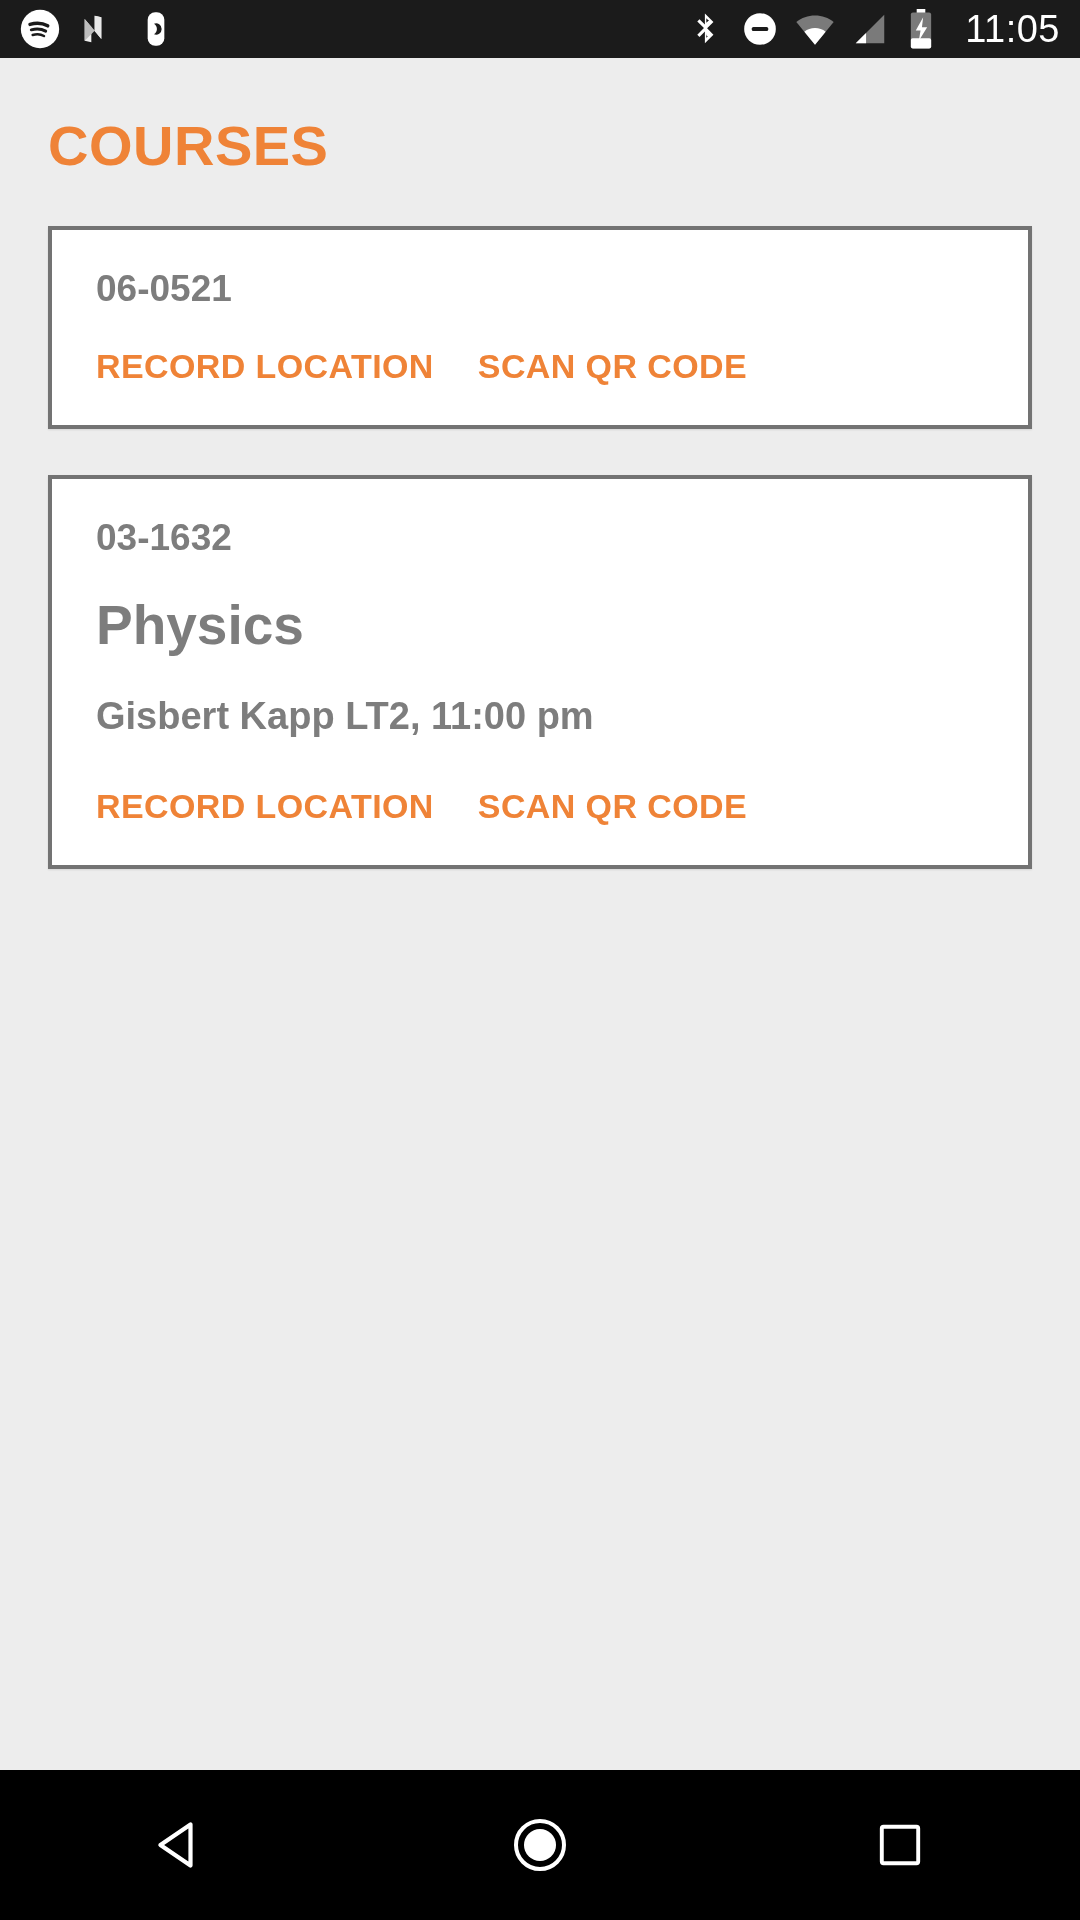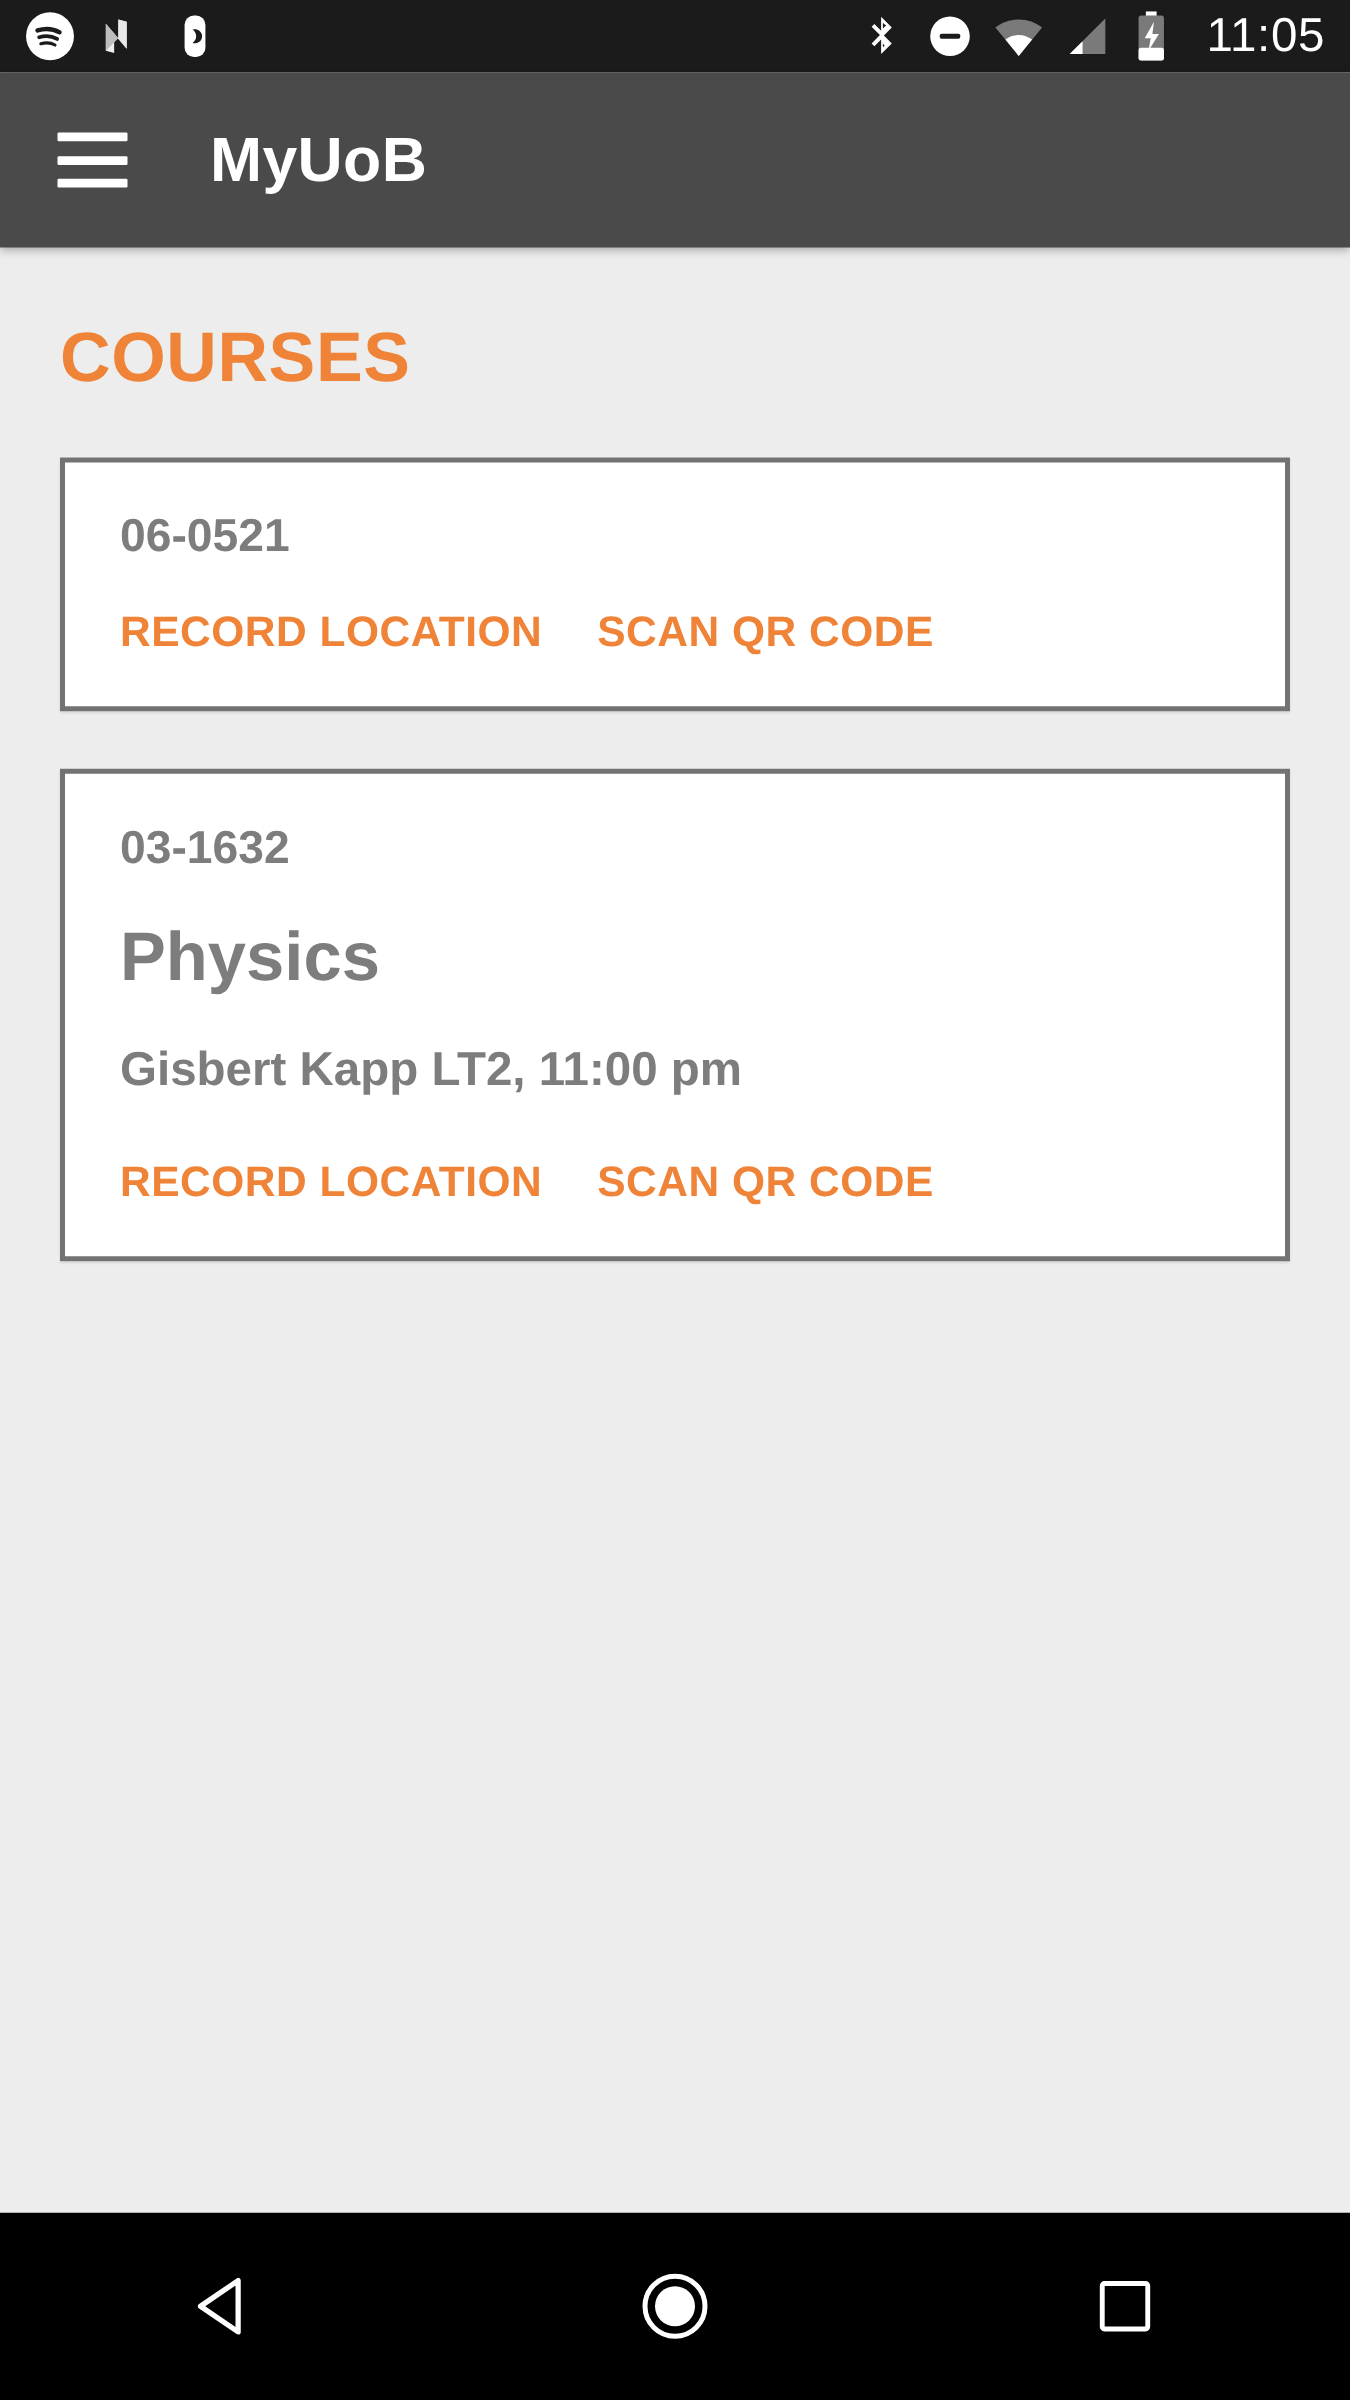--- a/index.html
+++ b/index.html
@@ -226,28 +226,20 @@
       <svg class="sb-icon" width="32" height="40" viewBox="0 0 16 26">
         <rect x="5.2" y="0" width="5.6" height="2.6" fill="#ffffff"></rect>
         <rect x="1.4" y="2.2" width="13.2" height="23.4" rx="1.4" fill="#7a7a7a"></rect>
         <rect x="1.4" y="19" width="13.2" height="6.6" rx="1.2" fill="#ffffff"></rect>
         <path d="M9.4 5.4L4.6 14h3.1l-1.1 6.6L12 11.8H8.6z" fill="#ffffff"></path>
       </svg>
       <div class="status-time">11:05</div>
     </div>
   </div>
 
-  <div class="toolbar">
-    <div class="hamburger">
-      <span></span>
-      <span></span>
-      <span></span>
-    </div>
-    <div class="toolbar-title">MyUoB</div>
-  </div>
 
   <div class="content">
     <div class="section-title">COURSES</div>
 
     <div class="card-list">
 
       <div class="course-card">
         <div class="course-code">06-0521</div>
         <div class="card-actions">
           <button class="card-action">RECORD LOCATION</button>

